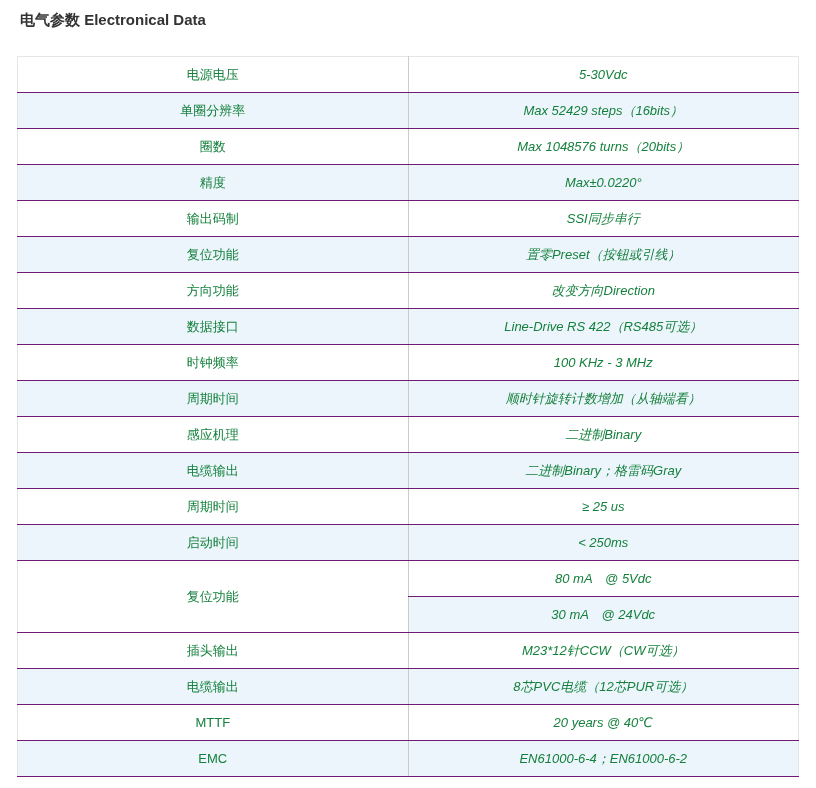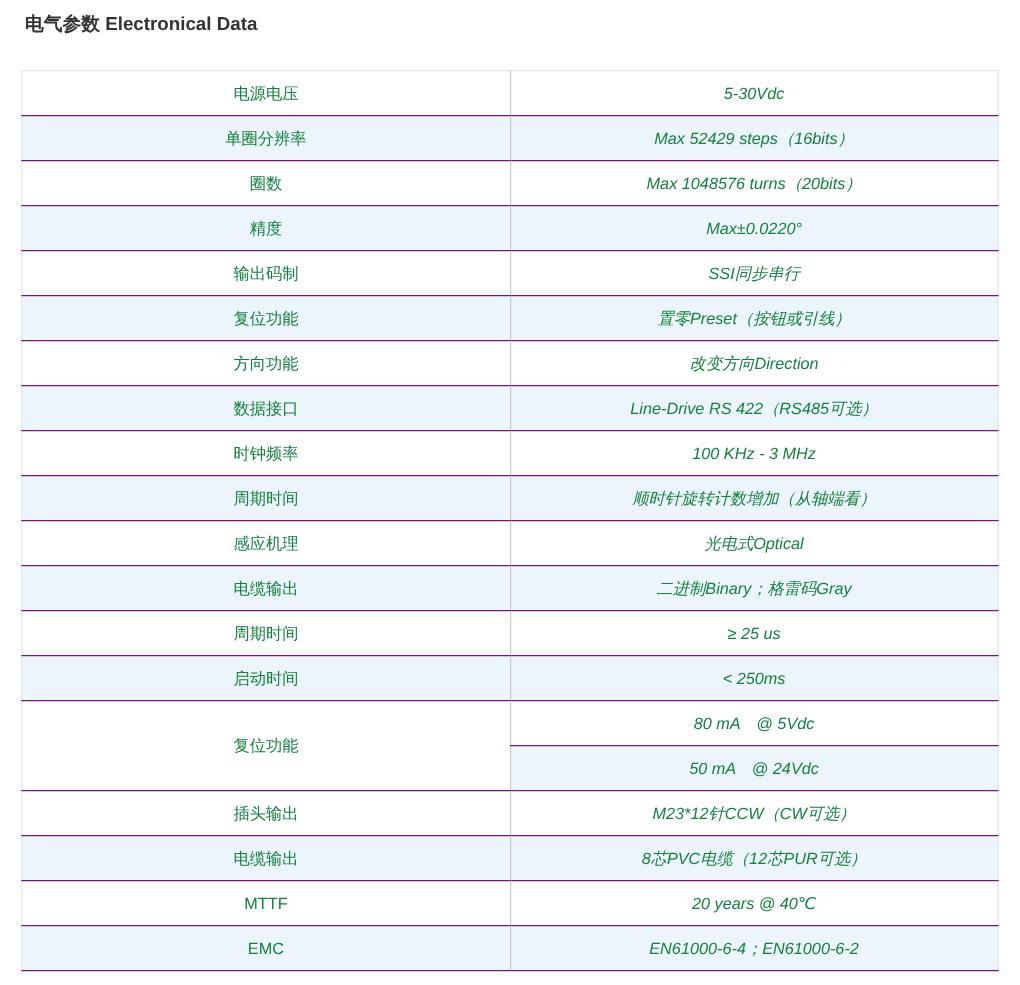--- a/index.html
+++ b/index.html
@@ -86,40 +86,40 @@
       <tr>
         <td class="p w">时钟频率</td>
         <td class="v w">100 KHz - 3 MHz</td>
       </tr>
       <tr>
         <td class="p b">周期时间</td>
         <td class="v b">顺时针旋转计数增加（从轴端看）</td>
       </tr>
       <tr>
         <td class="p w">感应机理</td>
-        <td class="v w">光电式Optical</td>
+        <td class="v w">二进制Binary</td>
       </tr>
       <tr>
         <td class="p b">电缆输出</td>
         <td class="v b">二进制Binary；格雷码Gray</td>
       </tr>
       <tr>
         <td class="p w">周期时间</td>
         <td class="v w">≥ 25 us</td>
       </tr>
       <tr>
         <td class="p b">启动时间</td>
         <td class="v b">&lt; 250ms</td>
       </tr>
       <tr>
         <td class="p w" rowspan="2">复位功能</td>
         <td class="v w">80 mA　@ 5Vdc</td>
       </tr>
       <tr>
-        <td class="v b">50 mA　@ 24Vdc</td>
+        <td class="v b">30 mA　@ 24Vdc</td>
       </tr>
       <tr>
         <td class="p w">插头输出</td>
         <td class="v w">M23*12针CCW（CW可选）</td>
       </tr>
       <tr>
         <td class="p b">电缆输出</td>
         <td class="v b">8芯PVC电缆（12芯PUR可选）</td>
       </tr>
       <tr>

